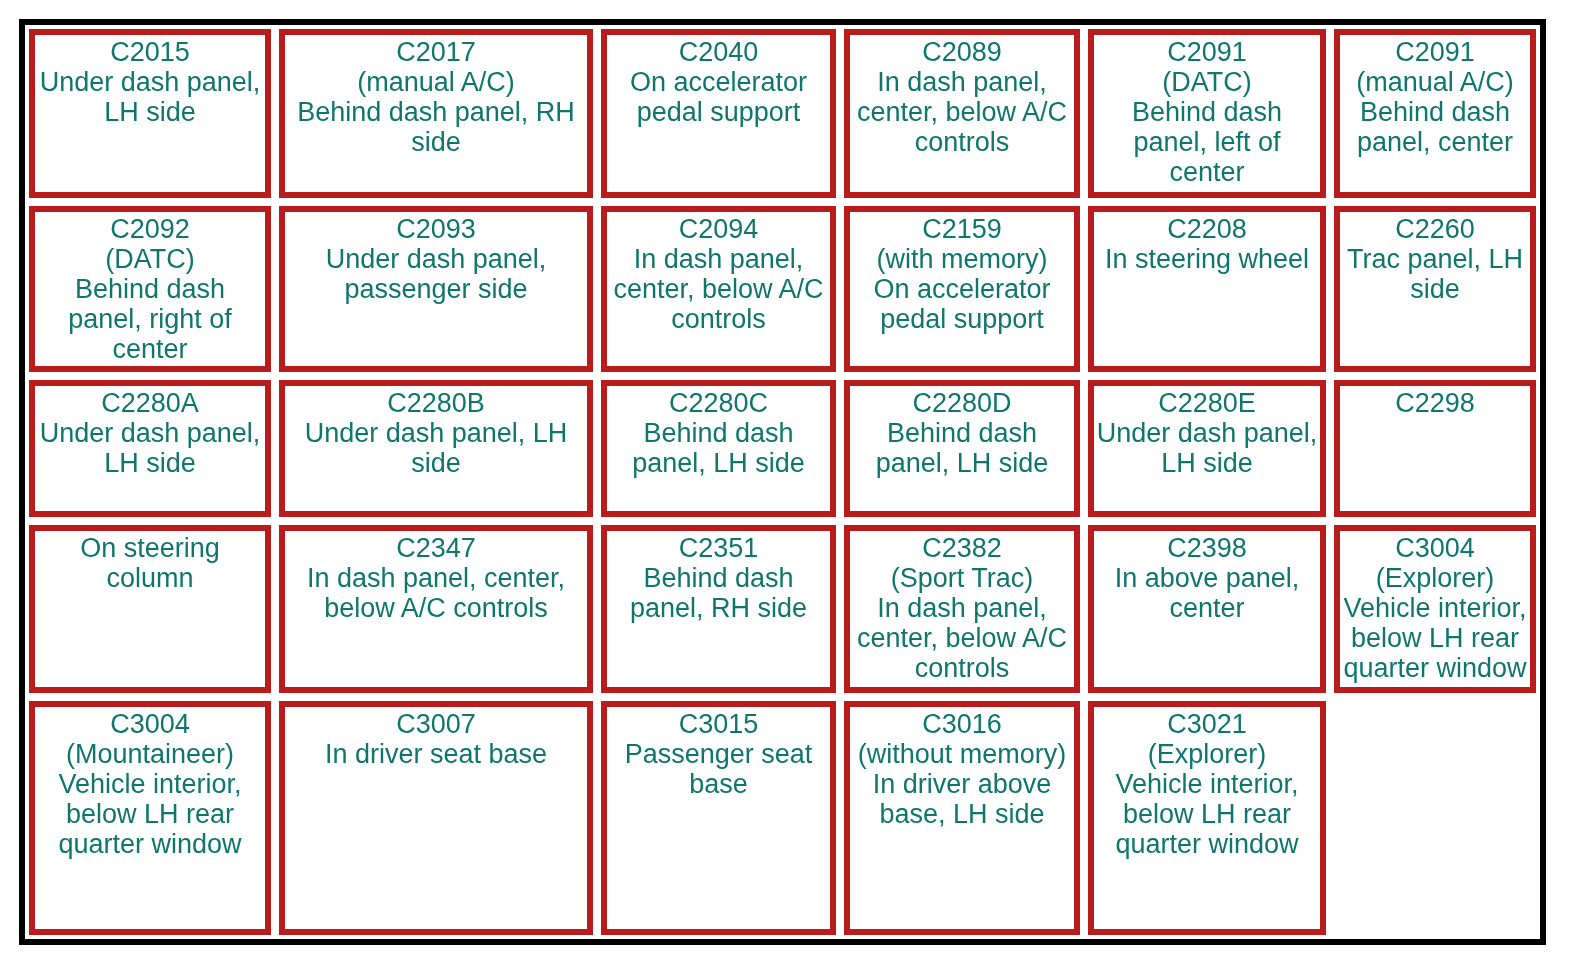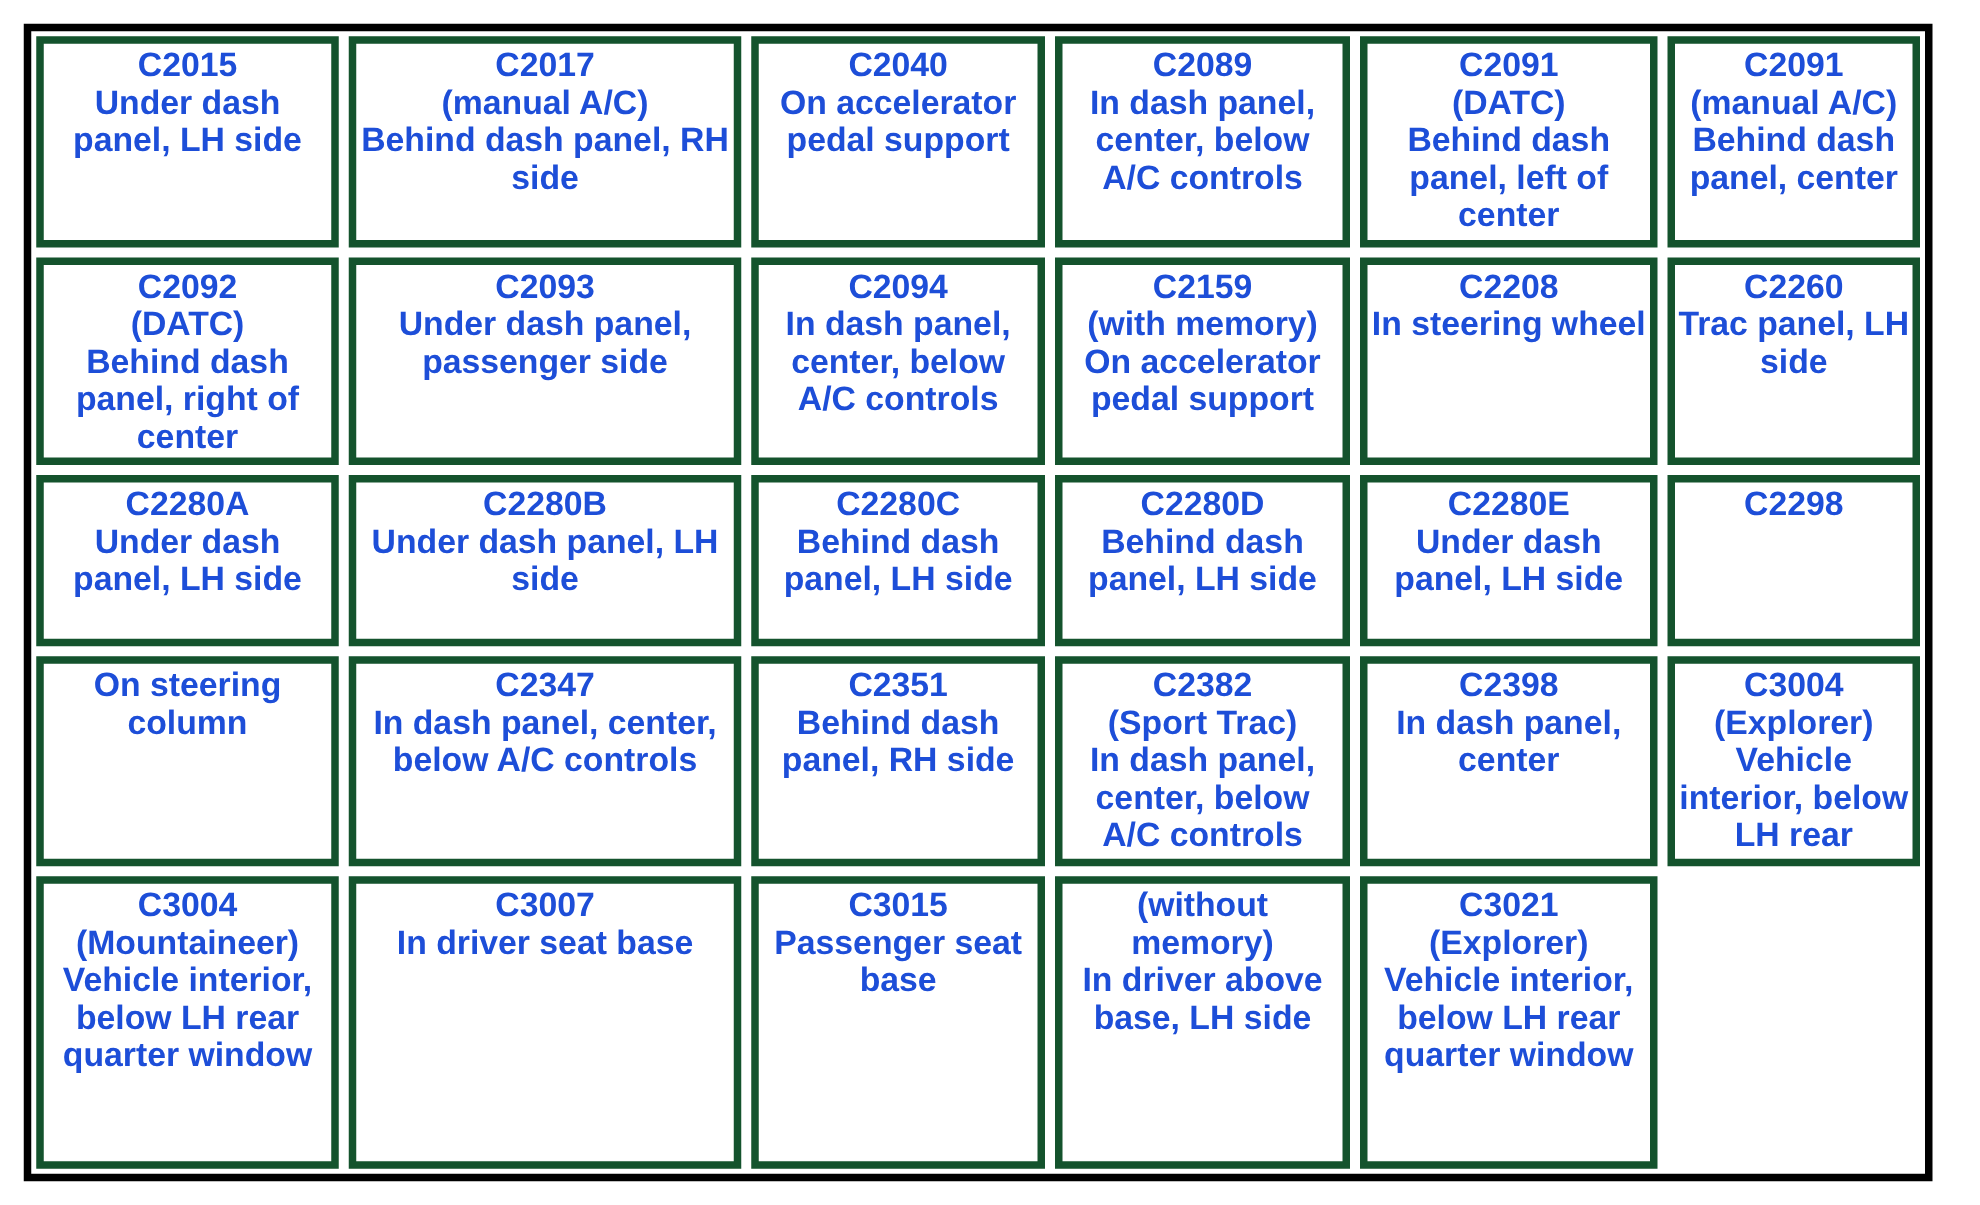--- a/index.html
+++ b/index.html
@@ -13,27 +13,27 @@
     left: 19px; top: 19px;
     border: 6px solid #000000;
     background: #ffffff;
     padding: 4px;
     display: grid;
     grid-template-columns: 242px 314px 235px 236px 238px 202px;
     grid-template-rows: 169px 166px 137px 168px 234px;
     gap: 8px;
   }
   .cell {
-    border: 6px solid #14532d;
+    border: 6px solid #b91c1c;
     background: #ffffff;
     padding-top: 2px;
     overflow: hidden;
     text-align: center;
-    color: #1d4ed8;
-    font-weight: bold;
+    color: #0f766e;
+    font-weight: normal;
     font-size: 27px;
     line-height: 30px;
   }
   .cid, .cvariant, .cloc { width: 100%; }
 </style>
 </head>
 <body>
 
 <div class="table-frame">
 
@@ -164,21 +164,21 @@
 
   <div class="cell">
     <div class="cid">C2382</div>
     <div class="cvariant">(Sport Trac)</div>
     <div class="cloc">In dash panel, center, below A/C controls</div>
   </div>
 
   <div class="cell">
     <div class="cid">C2398</div>
 
-    <div class="cloc">In dash panel, center</div>
+    <div class="cloc">In above panel, center</div>
   </div>
 
   <div class="cell">
     <div class="cid">C3004</div>
     <div class="cvariant">(Explorer)</div>
     <div class="cloc">Vehicle interior, below LH rear quarter window</div>
   </div>
 
   <div class="cell">
     <div class="cid">C3004</div>
@@ -192,20 +192,21 @@
     <div class="cloc">In driver seat base</div>
   </div>
 
   <div class="cell">
     <div class="cid">C3015</div>
 
     <div class="cloc">Passenger seat base</div>
   </div>
 
   <div class="cell">
+    <div class="cid">C3016</div>
     <div class="cvariant">(without memory)</div>
     <div class="cloc">In driver above base, LH side</div>
   </div>
 
   <div class="cell">
     <div class="cid">C3021</div>
     <div class="cvariant">(Explorer)</div>
     <div class="cloc">Vehicle interior, below LH rear quarter window</div>
   </div>
 

